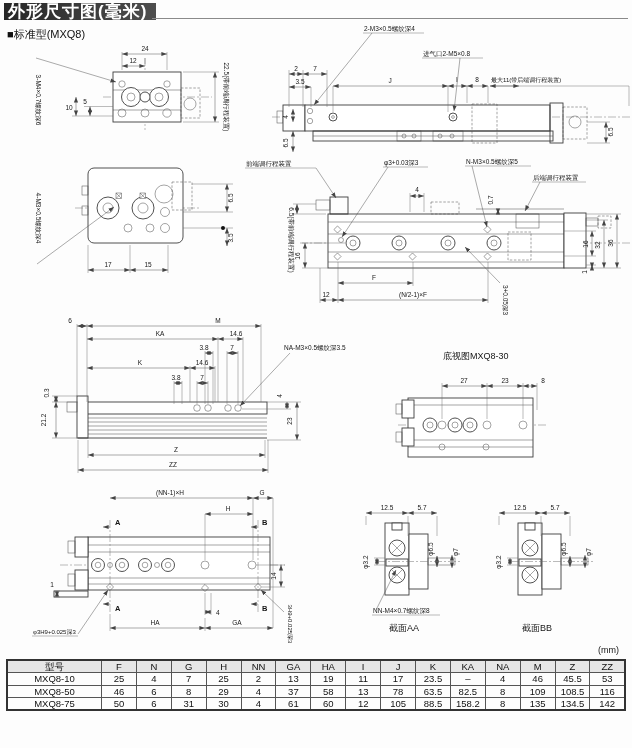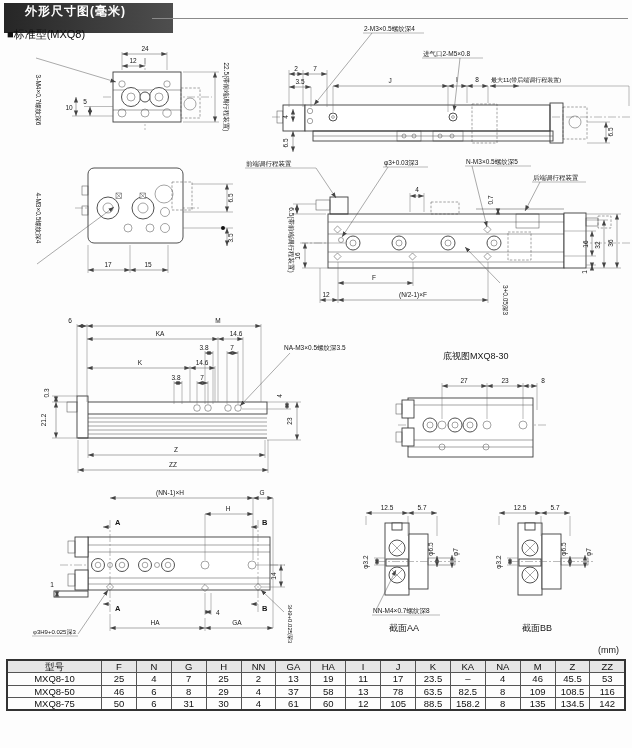--- a/index.html
+++ b/index.html
@@ -1,17 +1,17 @@
 <!DOCTYPE html>
 <html><head>
 <meta charset="utf-8">
 <style>
   html,body{margin:0;padding:0;background:#fff;}
   .page{position:relative;width:632px;height:748px;background:#fdfdfd;font-family:"Liberation Sans",sans-serif;overflow:hidden;}
-  .title-bar{position:absolute;left:4px;top:3px;width:148px;height:30px;background:linear-gradient(90deg,#262626,#4e4e4e);color:#fff;font-size:12px;font-weight:bold;line-height:17px;padding-left:21px;letter-spacing:1px;}
+  .title-bar{position:absolute;left:4px;top:3px;width:148px;height:17px;background:linear-gradient(90deg,#262626,#4e4e4e);color:#fff;font-size:17px;font-weight:bold;line-height:17px;padding-left:4px;letter-spacing:1px;}
   .header-rule{position:absolute;left:152px;top:18px;width:476px;height:1px;background:#8a8a8a;}
   .subtitle{position:absolute;left:7px;top:27px;font-size:11px;font-weight:normal;color:#111;}
   svg{position:absolute;left:0;top:0;}
   svg text{font-family:"Liberation Sans",sans-serif;font-size:6.5px;fill:#161616;}
   text.big{font-size:9px;} text.sm{font-size:6px;} text.mk{font-size:7.5px;font-weight:bold;}
   .ln{fill:none;stroke:#3d3d3d;stroke-width:0.9;}
   .lt{fill:none;stroke:#4a4a4a;stroke-width:0.5;}
   .fill-w{fill:#fff;}
   .dash{stroke-dasharray:2.5 1.6;}
   .chain{fill:none;stroke:#666;stroke-width:0.45;stroke-dasharray:8 2 2 2;}

